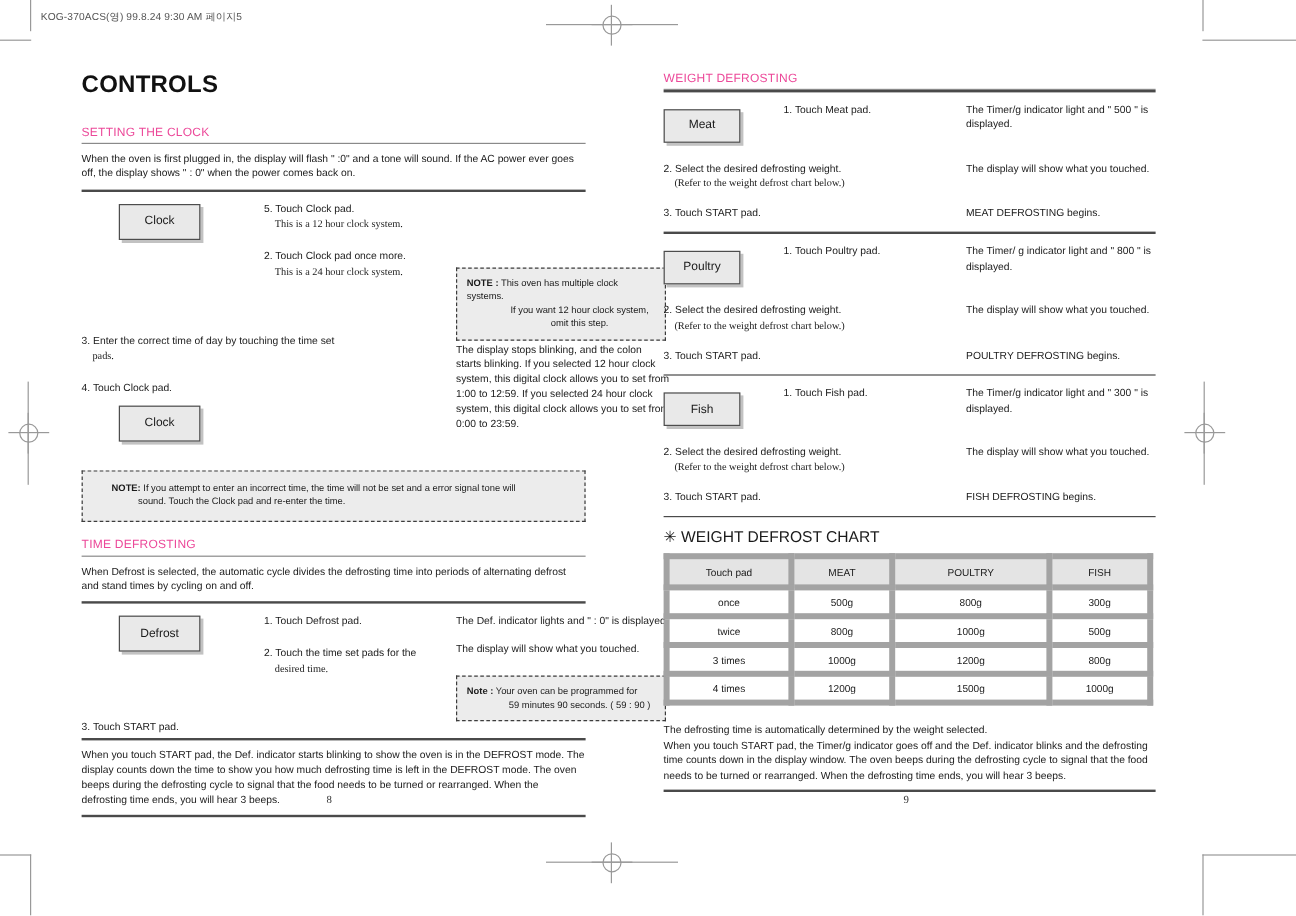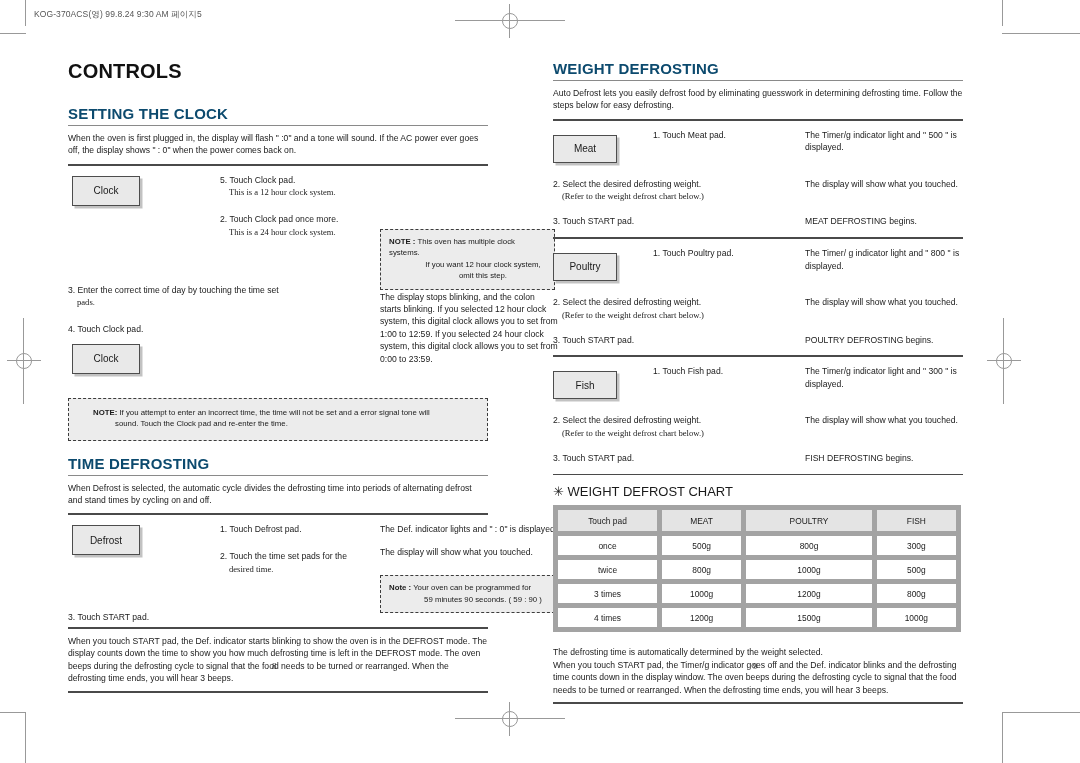--- a/index.html
+++ b/index.html
@@ -33,39 +33,39 @@
   
   .col { position: absolute; top: 60px; }
   .col-left  { left: 68px;  width: 420px; }
   .col-right { left: 553px; width: 410px; }
 
   h1.section-title {
     font-size: 20px; font-weight: bold; letter-spacing: .2px;
     margin: 0 0 22px 0; color: #111;
   }
   h2.sub-title {
-    font-size: 15px; font-weight: bold; letter-spacing: .2px;
-    margin: 0 0 3px 0; color: #0c4a6e; text-transform: uppercase;
+    font-size: 10px; font-weight: normal; letter-spacing: .2px;
+    margin: 0 0 3px 0; color: #ec4899; text-transform: uppercase;
   }
   .rule-thin  { height: 1px;   background: #8a8a8a; margin: 0; }
   .rule-thick { height: 1.6px; background: #4a4a4a; margin: 0; }
 
   p.body-text {
     font-size: 8.6px; line-height: 1.45; margin: 6px 0 7px 0; color: #1a1a1a;
   }
 
   
   .pad {
     display: inline-flex; align-items: center; justify-content: center;
     background: #e9e9e9;
     border: 1.2px solid #4d4d4d;
     box-shadow: 2.5px 2.5px 0 rgba(120,120,120,.45);
     font-size: 10px; color: #1a1a1a;
   }
-  .pad-lg { width: 68px; height: 30px; }
+  .pad-lg { width: 68px; height: 30px; margin-left: 27px; }
   .pad-md { width: 64px; height: 28px; }
 
   
   .note-box {
     background: #ececec;
     border: 1.6px dashed #3c3c3c;
     padding: 6px 8px 7px 8px;
     font-size: 7.8px; line-height: 1.48;
   }
   .note-box b { font-weight: bold; }
@@ -237,21 +237,20 @@
     <p class="body-text">When you touch START pad, the Def. indicator starts blinking to show the oven is in the DEFROST mode. The display counts down the time to show you how much defrosting time is left in the DEFROST mode. The oven beeps during the defrosting cycle to signal that the food needs to be turned or rearranged. When the defrosting time ends, you will hear 3 beeps.</p>
     <div class="rule-thick"></div>
   </div>
 
   <div class="page-num" style="left:272px; top:661px;">8</div>
 
   <div class="col col-right">
 
     <h2 class="sub-title">WEIGHT DEFROSTING</h2>
     <div class="rule-thin"></div>
-    <p class="body-text">Auto Defrost lets you easily defrost food by eliminating guesswork in determining defrosting time. Follow the steps below for easy defrosting.</p>
     <div class="rule-thick"></div>
 
     <div class="r-row" style="margin-top:8px;">
       <div class="r-pad-cell">
         <div class="pad pad-md">
           <span>Meat</span>
         </div>
       </div>
       <div class="r-mid-cell">
         <div class="step-num">1. Touch Meat pad.</div>

